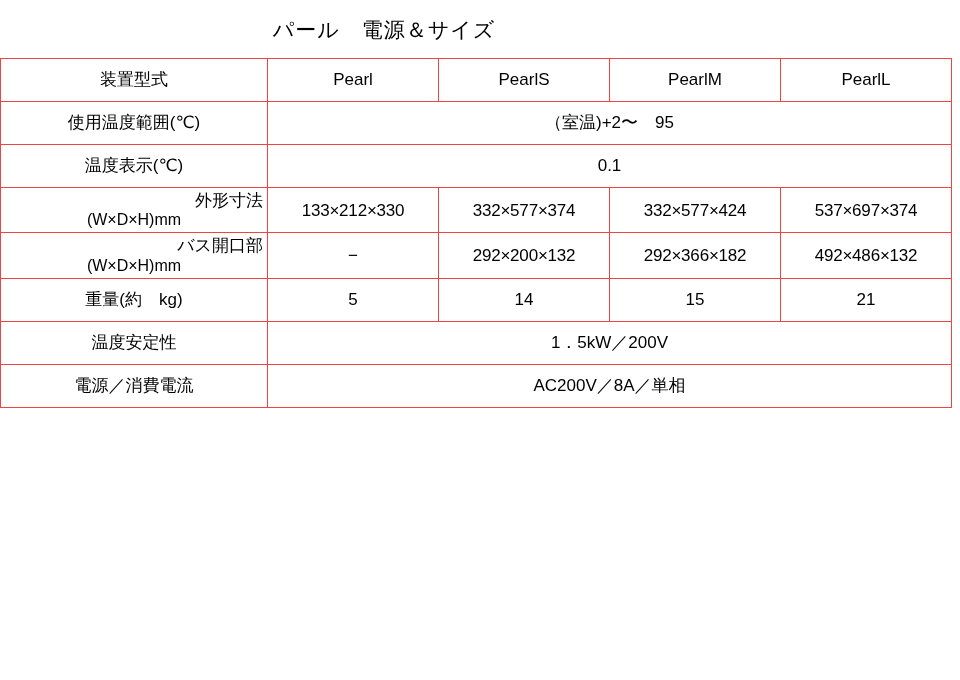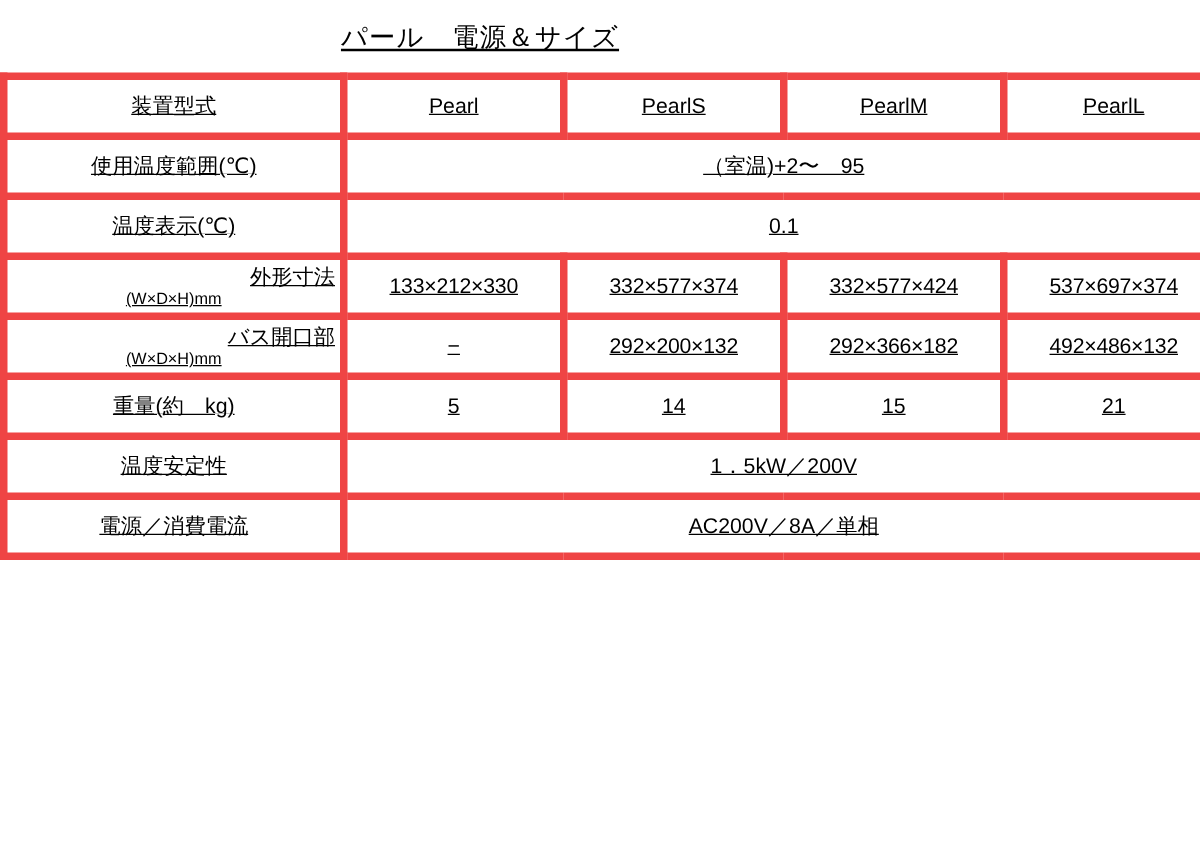--- a/index.html
+++ b/index.html
@@ -12,61 +12,60 @@
     height: 680px;
     font-family: "Liberation Sans", "DejaVu Sans", sans-serif;
     color: #000000;
     overflow: hidden;
   }
   .page {
     position: relative;
     width: 768px;
     height: 680px;
     box-sizing: border-box;
-    text-decoration: underline;
   }
   .doc-title {
     text-align: center;
     font-size: 21px;
     letter-spacing: 1px;
     padding-top: 16px;
     padding-bottom: 14px;
     font-weight: normal;
     margin: 0;
   }
   table.spec {
     border-collapse: collapse;
     margin: 0 auto;
     width: 908px;
     table-layout: fixed;
     background: #fff;
   }
   table.spec td {
-    border: 6px solid #ef4444;
+    border: 1px solid #ef4444;
     text-align: center;
     vertical-align: middle;
     font-size: 17px;
     padding: 2px 4px;
     line-height: 1.25;
     height: 38px;
   }
   td.label {
     width: 258px;
   }
   td.model {
     width: 162px;
   }
   .twoline .l1 {
     display: block;
     font-size: 17px;
     text-align: right;
   }
   .twoline .l2 {
     display: block;
-    font-size: 13px;
+    font-size: 16px;
     margin-top: -1px;
   }
   .rowtall td {
     height: 44px;
   }
   .dim-cell {
     font-size: 16px;
     letter-spacing: -0.2px;
   }
   .wide-val {

